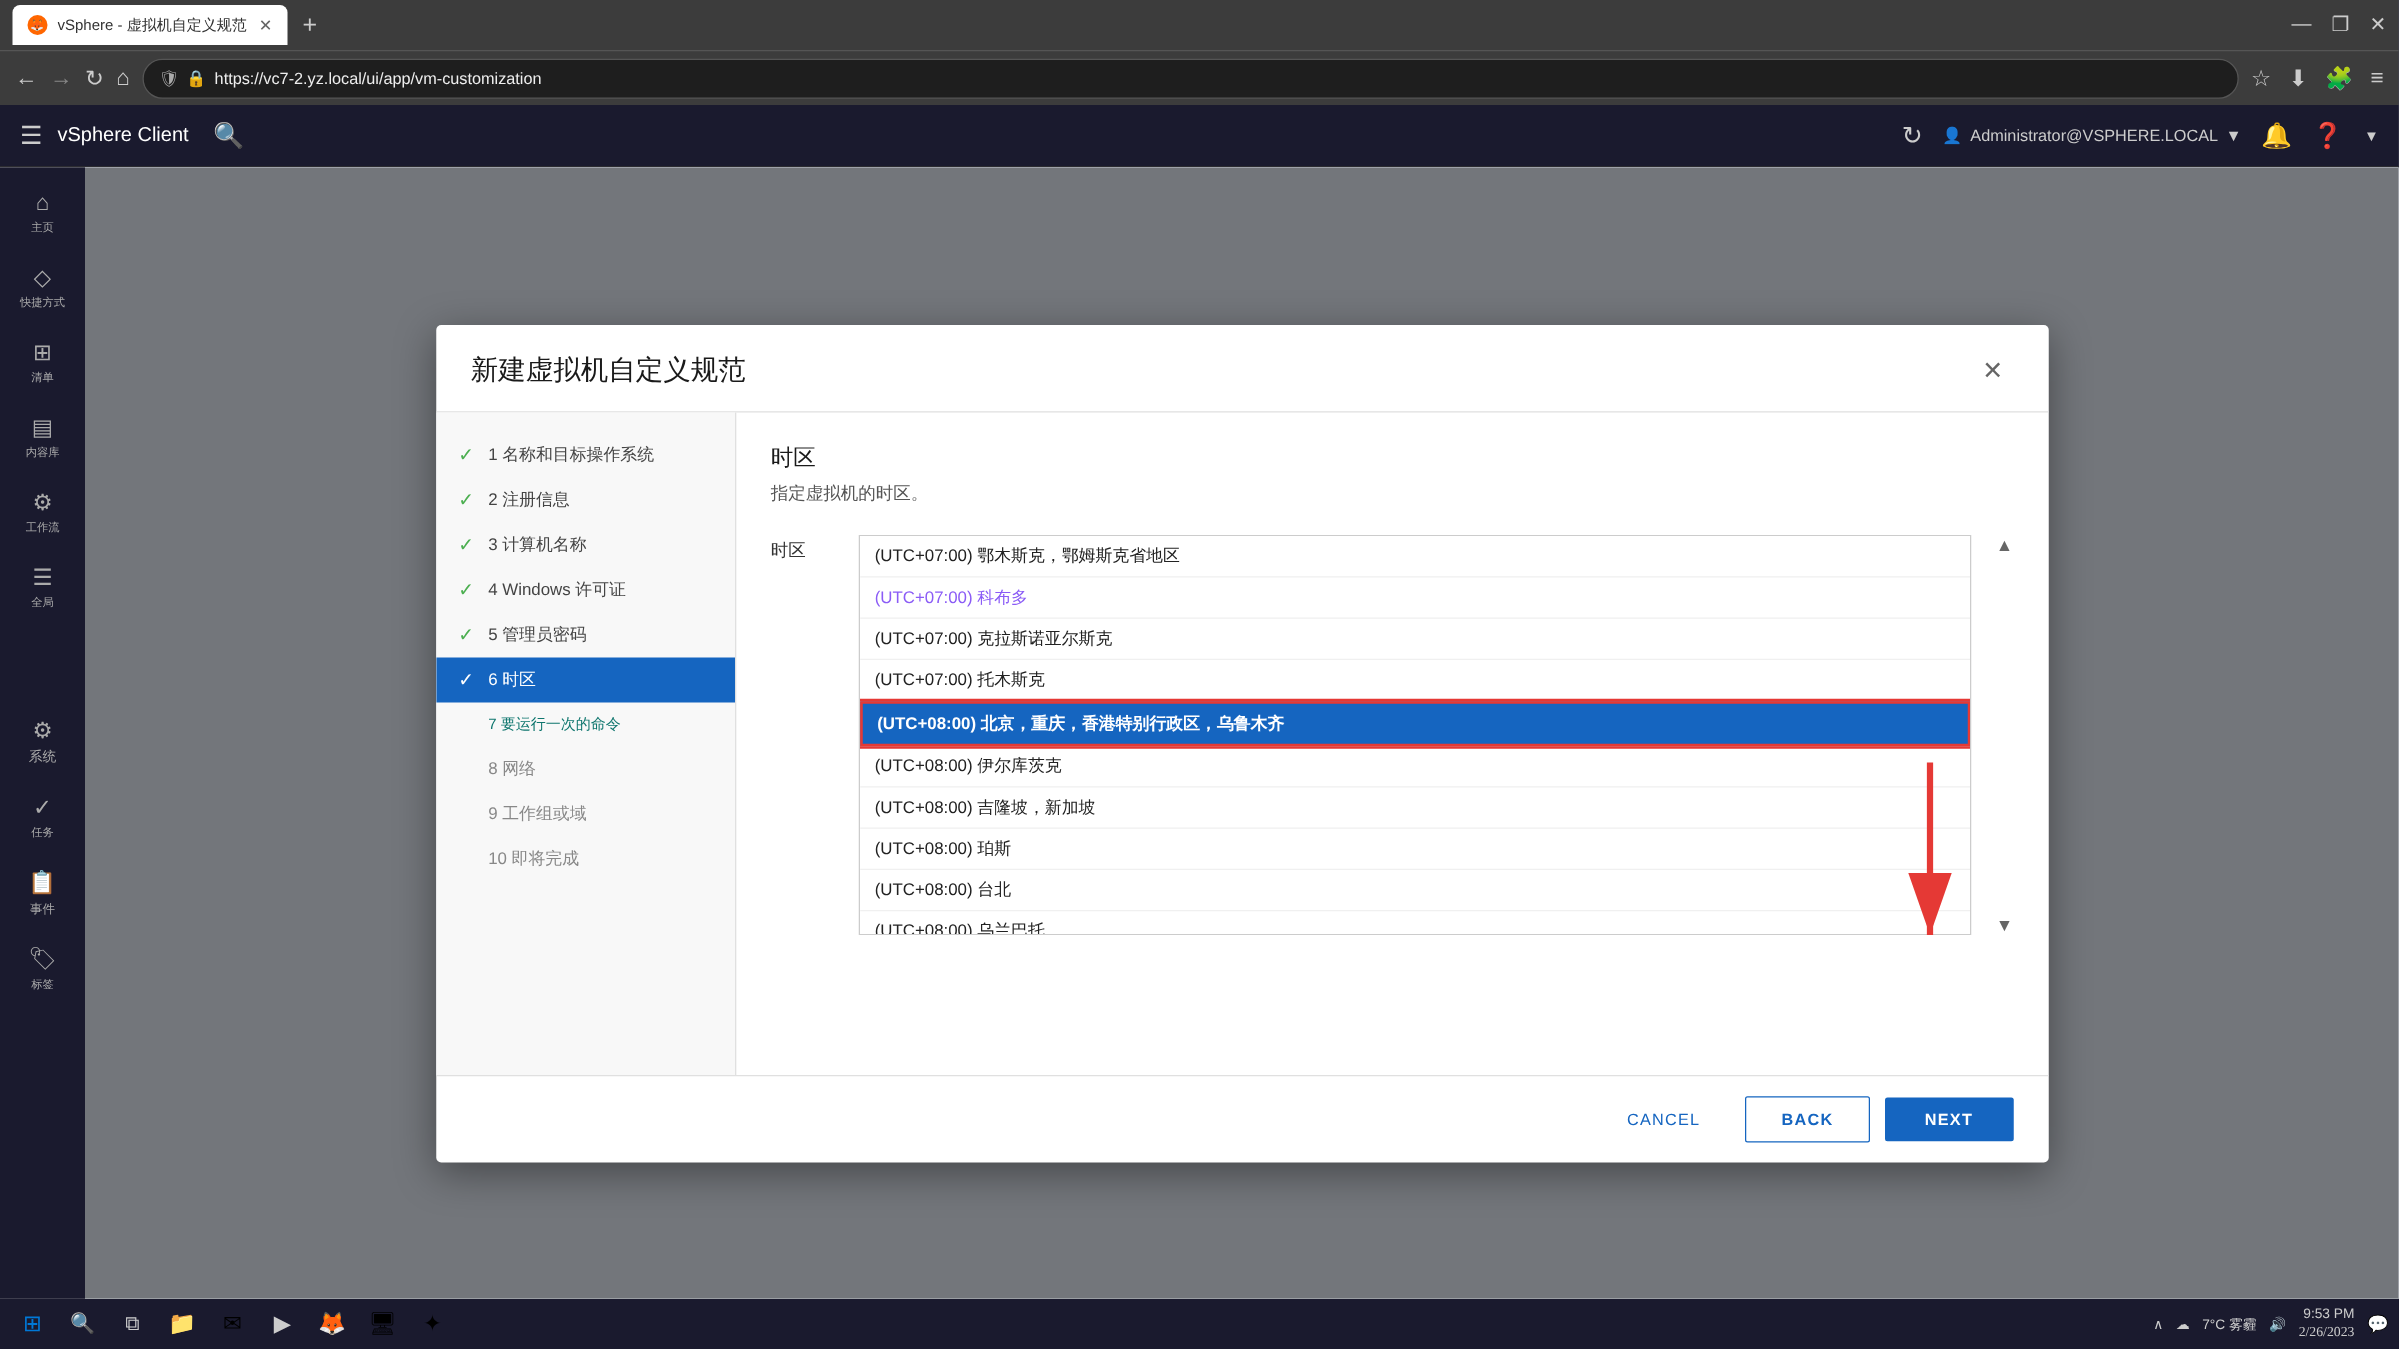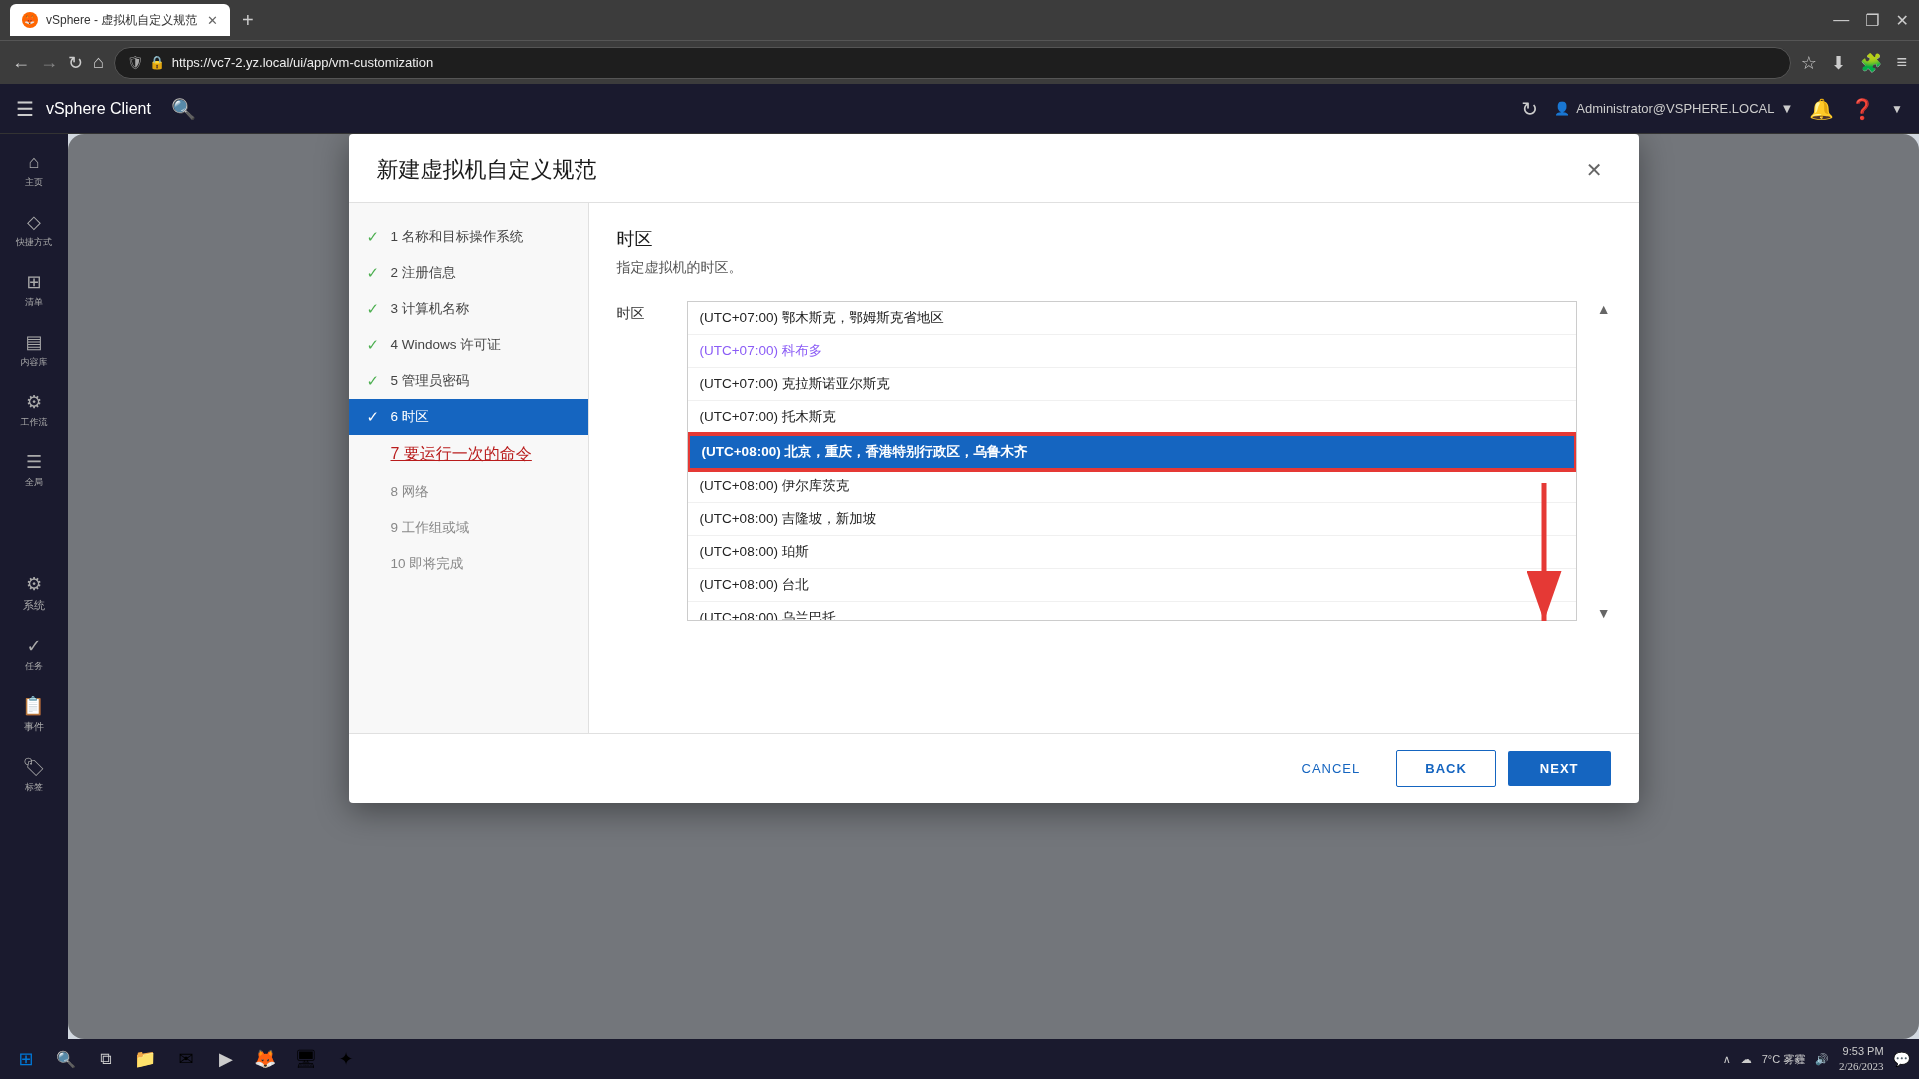--- a/index.html
+++ b/index.html
@@ -106,21 +106,21 @@
     <div style="display:flex;flex-direction:column;align-items:center;padding:10px 4px;cursor:pointer;color:#aaa;gap:3px;">
       <span style="font-size:18px;">🏷</span>
       <span style="font-size:9px;">标签</span>
     </div>
   </div>
 
   <div style="flex:1;background:#e0e4ec;position:relative;overflow:hidden;">
 
     <div style="position:absolute;top:0;left:0;right:0;bottom:0;background:#c8d0d8;opacity:0.6;"></div>
 
-    <div style="position:absolute;top:0;left:0;right:0;bottom:0;background:rgba(0,0,0,0.45);display:flex;align-items:flex-start;justify-content:center;border-radius:16px;">
+    <div style="position:absolute;top:0;left:0;right:0;bottom:0;background:rgba(0,0,0,0.45);display:flex;align-items:center;justify-content:center;padding-top:16px;">
 
       <div style="background:#fff;width:1290px;border-radius:4px;box-shadow:0 8px 32px rgba(0,0,0,0.4);overflow:hidden;">
 
         <div style="display:flex;align-items:center;justify-content:space-between;padding:20px 28px 16px;border-bottom:1px solid #e0e0e0;">
           <span style="font-size:22px;font-weight:400;color:#1a1a1a;">新建虚拟机自定义规范</span>
           <button style="font-size:20px;color:#666;cursor:pointer;background:none;border:none;padding:4px 8px;">✕</button>
         </div>
 
         <div style="display:flex;height:530px;">
 
@@ -143,21 +143,21 @@
               <span>4 Windows 许可证</span>
             </div>
             <div style="display:flex;align-items:center;padding:9px 18px;gap:8px;font-size:13.5px;color:#444;">
               <span style="color:#4caf50;font-size:15px;width:16px;">✓</span>
               <span>5 管理员密码</span>
             </div>
             <div style="display:flex;align-items:center;padding:9px 18px;gap:8px;font-size:13.5px;color:#fff;background:#1565c0;">
               <span style="color:#fff;font-size:15px;width:16px;">✓</span>
               <span>6 时区</span>
             </div>
-            <div style="display:flex;align-items:center;padding:9px 18px;gap:8px;font-size:16px;color:#b91c1c;text-decoration:underline;">
+            <div style="display:flex;align-items:center;padding:9px 18px;gap:8px;font-size:12px;color:#0f766e;">
               <span style="width:16px;"></span>
               <span>7 要运行一次的命令</span>
             </div>
             <div style="display:flex;align-items:center;padding:9px 18px;gap:8px;font-size:13.5px;color:#888;">
               <span style="width:16px;"></span>
               <span>8 网络</span>
             </div>
             <div style="display:flex;align-items:center;padding:9px 18px;gap:8px;font-size:13.5px;color:#888;">
               <span style="width:16px;"></span>
               <span>9 工作组或域</span>

